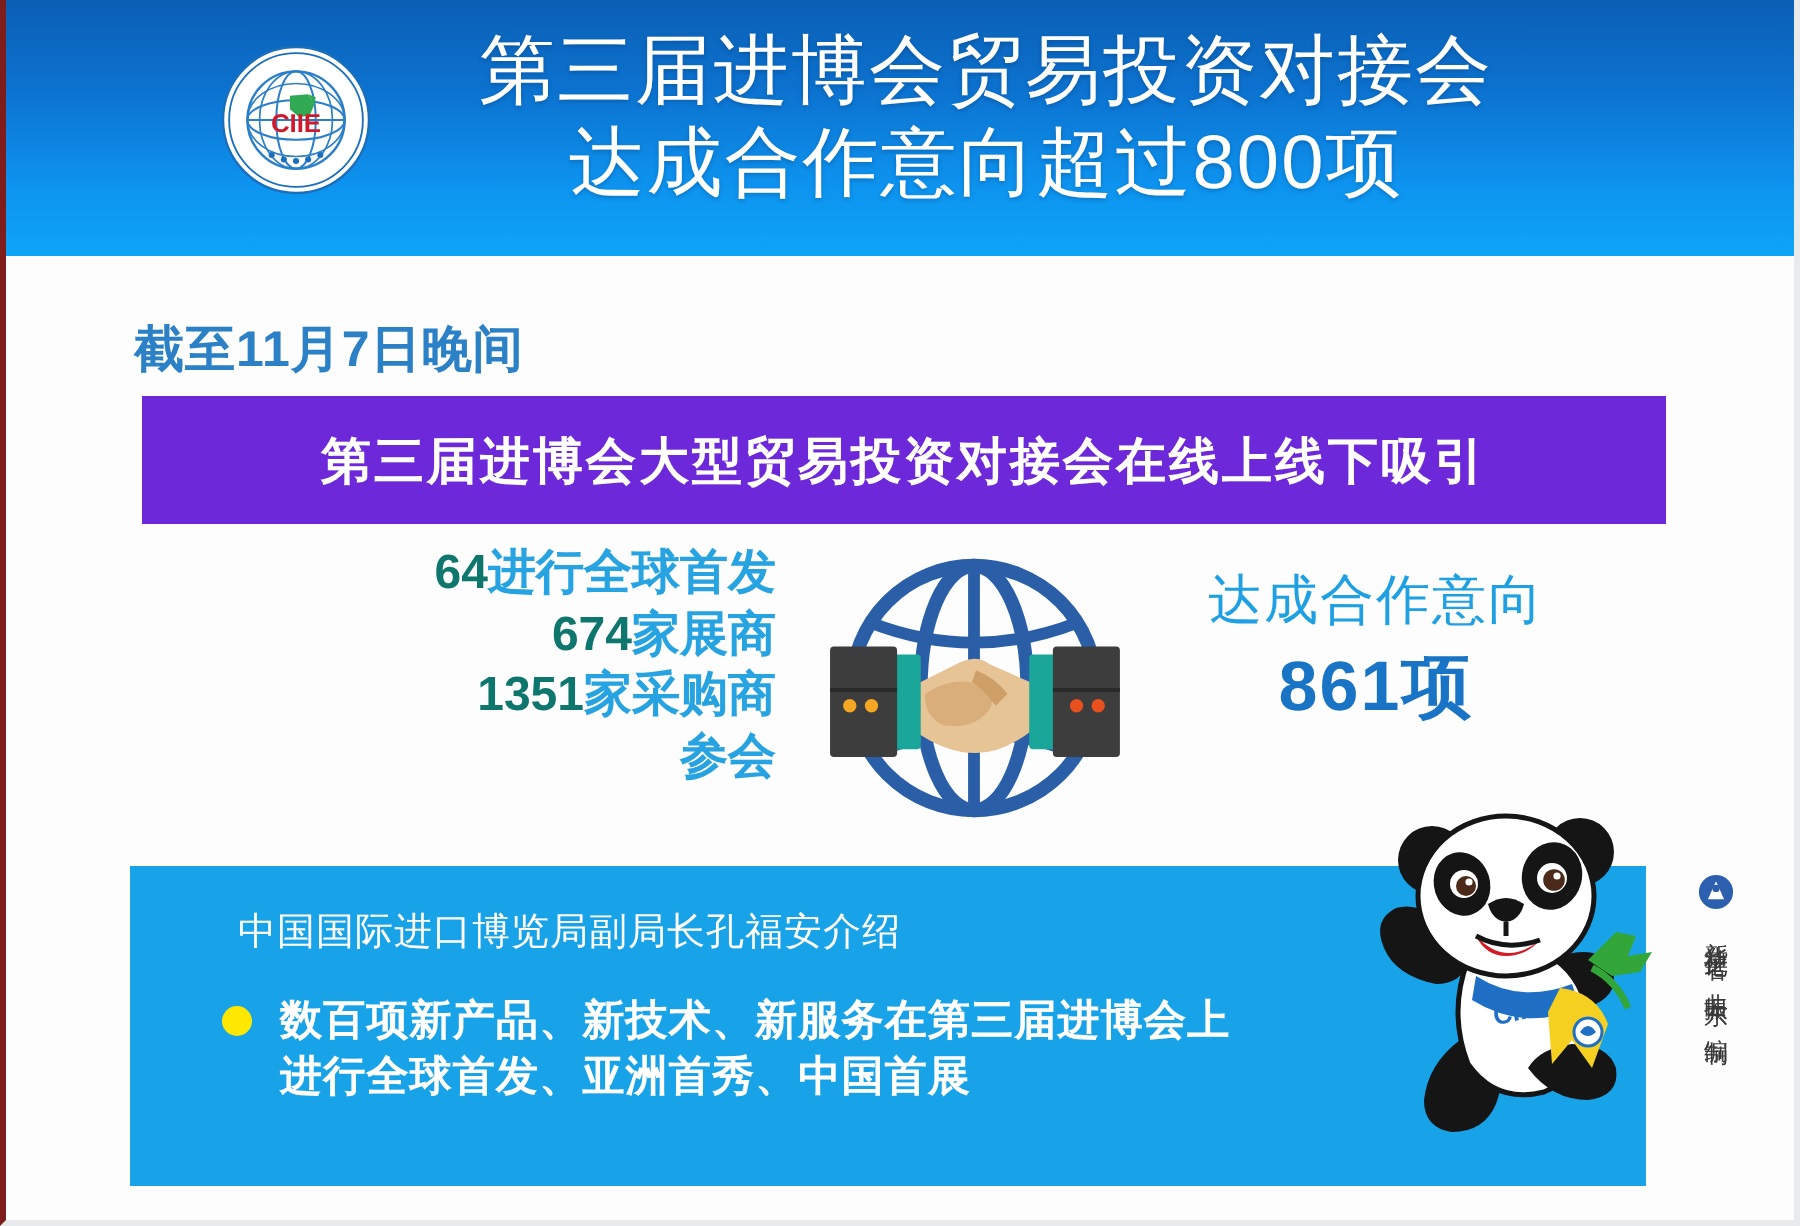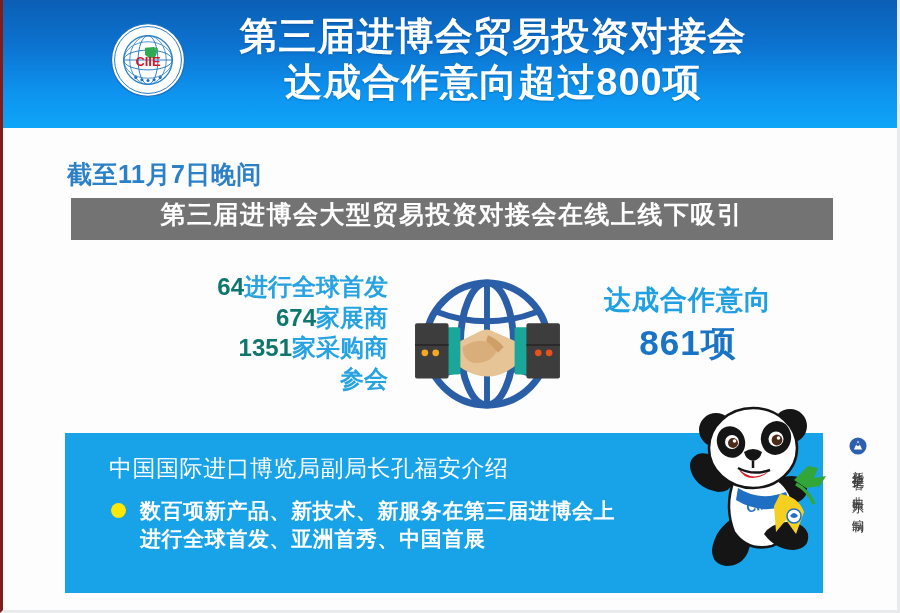--- a/index.html
+++ b/index.html
@@ -28,39 +28,39 @@
     background:linear-gradient(180deg,#0b5fb4 0%,#0c72cf 35%,#0d93ef 72%,#0ea5f7 100%);
     display:flex;align-items:center;
   }
   .logo-wrap{
     position:absolute;left:107px;top:22px;width:76px;height:76px;
   }
   .cheese-title{
     position:absolute;left:190px;top:13px;width:600px;
     text-align:center;
     color:#ffffff;
-    font-weight:bold;
+    font-weight:normal;
     letter-spacing:1px;
     line-height:1.22;
   }
   .title-l1{font-size:38px;display:block;text-shadow:0 1px 2px rgba(0,40,90,.28);}
   .title-l2{font-size:38px;display:block;text-shadow:0 1px 2px rgba(0,40,90,.28);}
 
   
   .dateline{
     position:absolute;left:64px;top:158px;
     font-size:25px;font-weight:bold;color:#2b80c6;
     letter-spacing:.5px;
   }
 
   
   .banner{
-    position:absolute;left:68px;top:198px;width:762px;height:42px;
-    background:#737373;
-    display:flex;align-items:flex-start;justify-content:center;
+    position:absolute;left:68px;top:198px;width:762px;height:64px;
+    background:#6d28d9;
+    display:flex;align-items:center;justify-content:center;
   }
   .banner span{
     color:#ffffff;font-size:25px;font-weight:bold;letter-spacing:1.5px;
   }
 
   
   .stats{
     position:absolute;left:0;top:272px;width:900px;height:145px;
   }
   .stat-left{
@@ -70,34 +70,34 @@
   .stat-left .ln{display:block;font-size:24px;font-weight:bold;white-space:nowrap;}
   .num{color:#0f766e;}
   .cn{color:#26a3e0;}
   .globe-wrap{
     position:absolute;left:400px;top:2px;width:168px;height:140px;
   }
   .stat-right{
     position:absolute;left:570px;top:10px;width:230px;text-align:center;
   }
   .stat-right .label{
-    display:block;font-size:27px;font-weight:bold;color:#1fa0e2;letter-spacing:1px;
+    display:block;font-size:27px;font-weight:normal;color:#1fa0e2;letter-spacing:1px;
   }
   .stat-right .big{
     display:block;font-size:35px;font-weight:bold;color:#1a74c6;letter-spacing:1px;margin-top:2px;
   }
 
   
   .panel{
     position:absolute;left:62px;top:433px;width:758px;height:160px;
     background:#18a3e8;
   }
   .panel-sub{
-    position:absolute;left:44px;top:20px;
-    color:#ffffff;font-size:23px;letter-spacing:.5px;
+    position:absolute;left:54px;top:20px;
+    color:#ffffff;font-size:19px;letter-spacing:.5px;
   }
   .bullets{
     position:absolute;left:46px;top:52px;width:680px;margin-top:12px;
   }
   .bullet{
     position:relative;display:flex;align-items:flex-start;margin-bottom:9px;
   }
   .dot{
     flex:0 0 auto;width:15px;height:15px;border-radius:50%;
     background:#ffe800;margin-top:6px;margin-right:14px;

